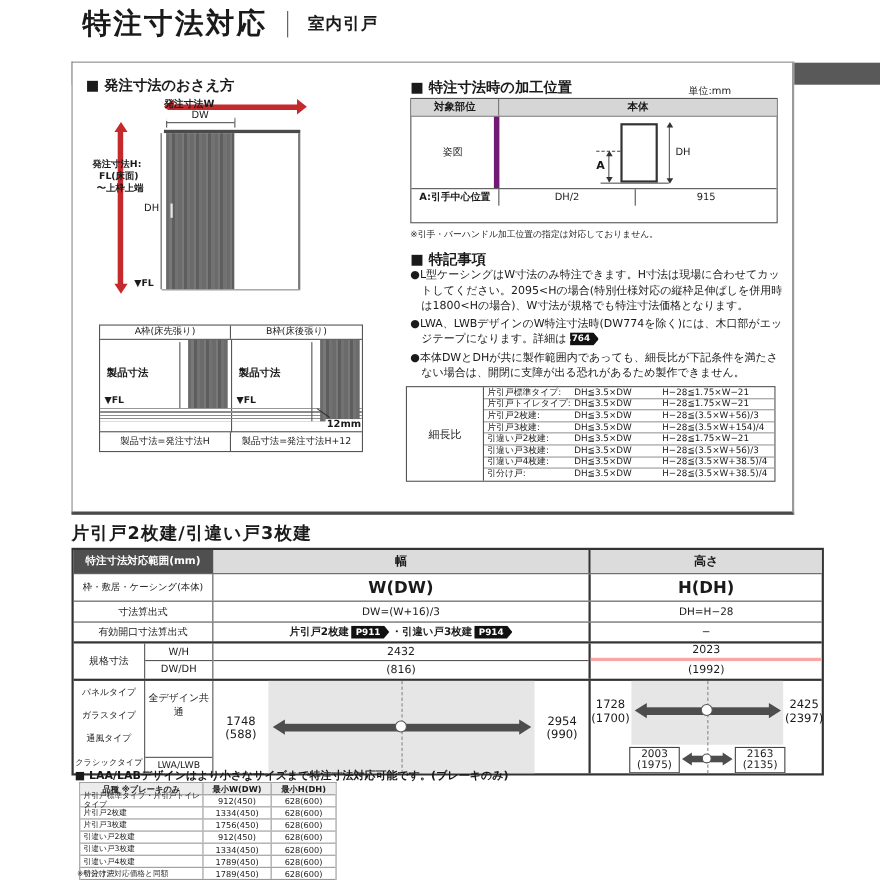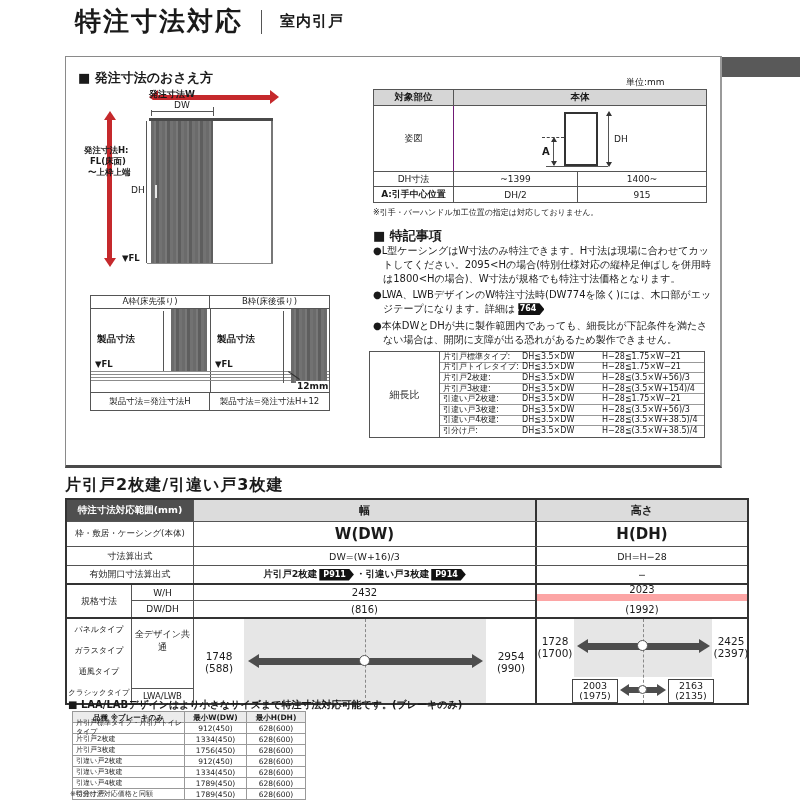--- a/index.html
+++ b/index.html
@@ -143,55 +143,51 @@
       <div class="abs" style="left:196px; top:66px; width:14px; height:1px; background:#333; transform:rotate(35deg);"></div>
       <div class="abs" style="left:205px; top:72px; font-size:9px; font-weight:bold; background:#fff; padding:0 1px;">12mm</div>
     </div>
 
     <div style="display:flex; height:17px;">
       <div style="width:50%; border-right:1px solid #555; font-size:8.5px; display:flex; align-items:center; justify-content:center;">製品寸法=発注寸法H</div>
       <div style="width:50%; font-size:8.5px; display:flex; align-items:center; justify-content:center;">製品寸法=発注寸法H+12</div>
     </div>
   </div>
 
+  <div class="abs h1" style="left:307px; top:14px;">■ 特注寸法時の加工位置</div>
   <div class="abs" style="left:560px; top:19px; font-size:9px;">単位:mm</div>
 
   <div class="abs tbl" style="left:307px; top:32px; width:334px; height:114px; border-width:1.5px;">
 
     <div style="display:flex; height:16px; border-bottom:1px solid #555;">
       <div class="hdr" style="width:80px; border-right:1px solid #555; font-size:9.5px; display:flex; align-items:center; justify-content:center;">対象部位</div>
       <div class="hdr" style="flex:1; font-size:9.5px; display:flex; align-items:center; justify-content:center;">本体</div>
     </div>
 
     <div style="display:flex; height:66px; border-bottom:1px solid #555;">
-      <div style="width:80px; border-right:1px solid #701a75; font-size:9px; display:flex; align-items:center; justify-content:center;">姿図</div>
+      <div style="width:80px; border-right:5px solid #701a75; font-size:9px; display:flex; align-items:center; justify-content:center;">姿図</div>
       <div style="flex:1; position:relative;">
 
         <div class="abs" style="left:110px; top:6px; width:34px; height:54px; border:2px solid #333; background:#fff;"></div>
 
         <div class="abs dimline" style="left:154px; top:8px; width:1px; height:50px;"></div>
         <div class="abs" style="left:152px; top:5px; width:0; height:0; border-left:3px solid transparent; border-right:3px solid transparent; border-bottom:5px solid #333;"></div>
         <div class="abs" style="left:152px; top:56px; width:0; height:0; border-left:3px solid transparent; border-right:3px solid transparent; border-top:5px solid #333;"></div>
         <div class="abs dimlabel" style="left:160px; top:28px;">DH</div>
 
         <div class="abs" style="left:88px; top:31px; width:22px; border-top:1px dashed #444;"></div>
 
         <div class="abs dimline" style="left:99px; top:33px; width:1px; height:26px;"></div>
         <div class="abs" style="left:97px; top:31px; width:0; height:0; border-left:3px solid transparent; border-right:3px solid transparent; border-bottom:5px solid #333;"></div>
         <div class="abs" style="left:97px; top:55px; width:0; height:0; border-left:3px solid transparent; border-right:3px solid transparent; border-top:5px solid #333;"></div>
         <div class="abs" style="left:88px; top:40px; font-size:10px; font-weight:bold;">A</div>
         <div class="abs" style="left:92px; top:60px; width:62px; height:1px; background:#555;"></div>
       </div>
     </div>
 
-    <div style="display:flex; height:15px; border-bottom:1px solid #555;">
-      <div style="width:80px; border-right:1px solid #555; font-size:9px; display:flex; align-items:center; justify-content:center;">DH寸法</div>
-      <div style="width:124px; border-right:1px solid #555; font-size:9px; display:flex; align-items:center; justify-content:center;">~1399</div>
-      <div style="flex:1; font-size:9px; display:flex; align-items:center; justify-content:center;">1400~</div>
-    </div>
 
     <div style="display:flex; height:15px;">
       <div style="width:80px; border-right:1px solid #555; font-size:9px; font-weight:bold; display:flex; align-items:center; justify-content:center;">A:引手中心位置</div>
       <div style="width:124px; border-right:1px solid #555; font-size:9px; display:flex; align-items:center; justify-content:center;">DH/2</div>
       <div style="flex:1; font-size:9px; display:flex; align-items:center; justify-content:center;">915</div>
     </div>
   </div>
   <div class="abs fnote" style="left:307px; top:150px;">※引手・バーハンドル加工位置の指定は対応しておりません。</div>
 
   <div class="abs h1" style="left:307px; top:170px;">■ 特記事項</div>
@@ -287,21 +283,21 @@
     <div class="scell" style="width:65px; font-size:9px;">規格寸法</div>
     <div style="width:62px; border-right:1px solid #555;">
       <div class="scell" style="height:16px; border-right:none; font-size:9px; border-bottom:1px solid #555;">W/H</div>
       <div class="scell" style="height:16px; border-right:none; border-bottom:none; font-size:9px;">DW/DH</div>
     </div>
     <div class="thick-r" style="width:343px; border-right:2px solid #333;">
       <div class="scell" style="height:16px; border-right:none; border-bottom:1px solid #555; font-size:10px;">2432</div>
       <div class="scell" style="height:16px; border:none; font-size:10px;">(816)</div>
     </div>
     <div style="flex:1;">
-      <div class="scell" style="height:16px; border-right:none; border-bottom:7px solid #fca5a5; font-size:10px;">2023</div>
+      <div class="scell" style="height:16px; border-right:none; border-bottom:3px solid #fca5a5; font-size:10px;">2023</div>
       <div class="scell" style="height:16px; border:none; font-size:10px;">(1992)</div>
     </div>
   </div>
 
   <div style="display:flex; height:84px;">
 
     <div style="width:65px; border-right:1px solid #555; display:flex; flex-direction:column;">
       <div class="scell" style="height:21px; border-right:none; font-size:8px;">パネルタイプ</div>
       <div class="scell" style="height:21px; border-right:none; font-size:8px;">ガラスタイプ</div>
       <div class="scell" style="height:21px; border-right:none; font-size:8px;">通風タイプ</div>

